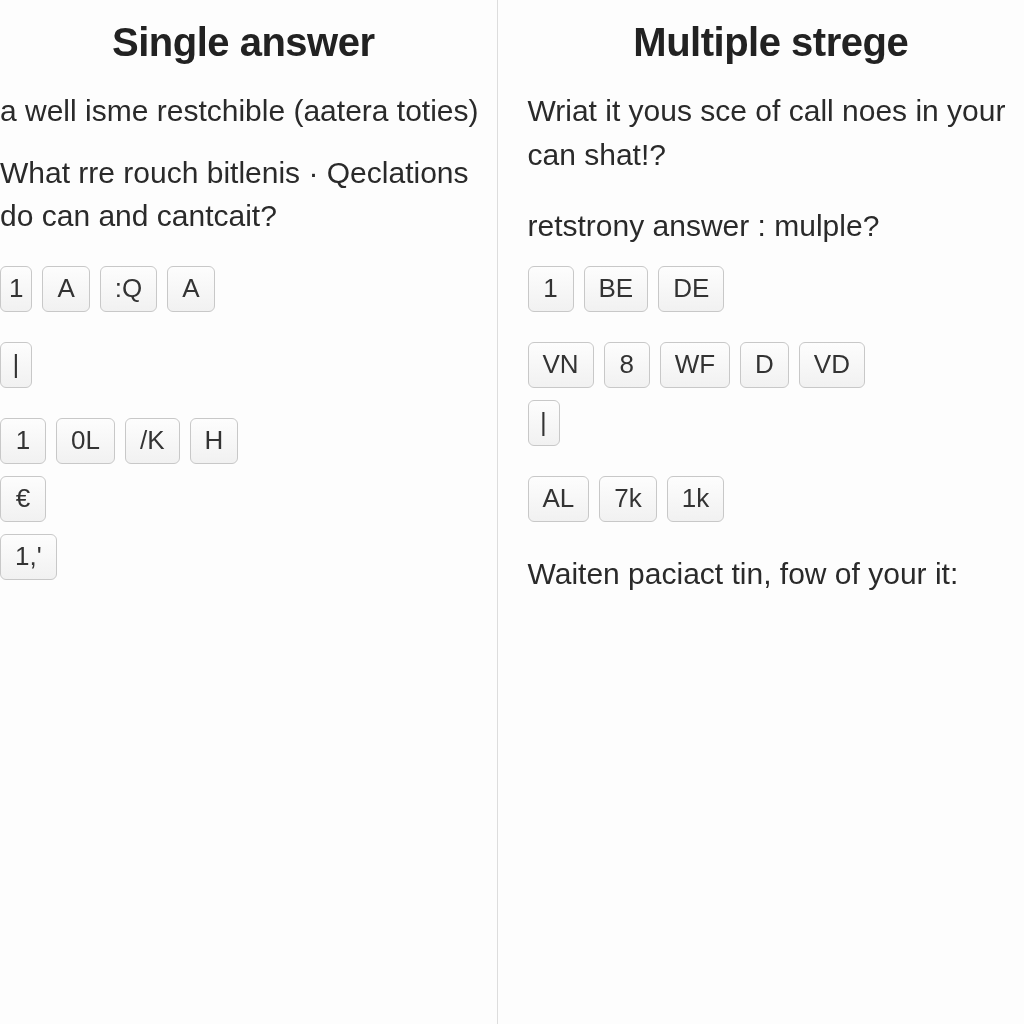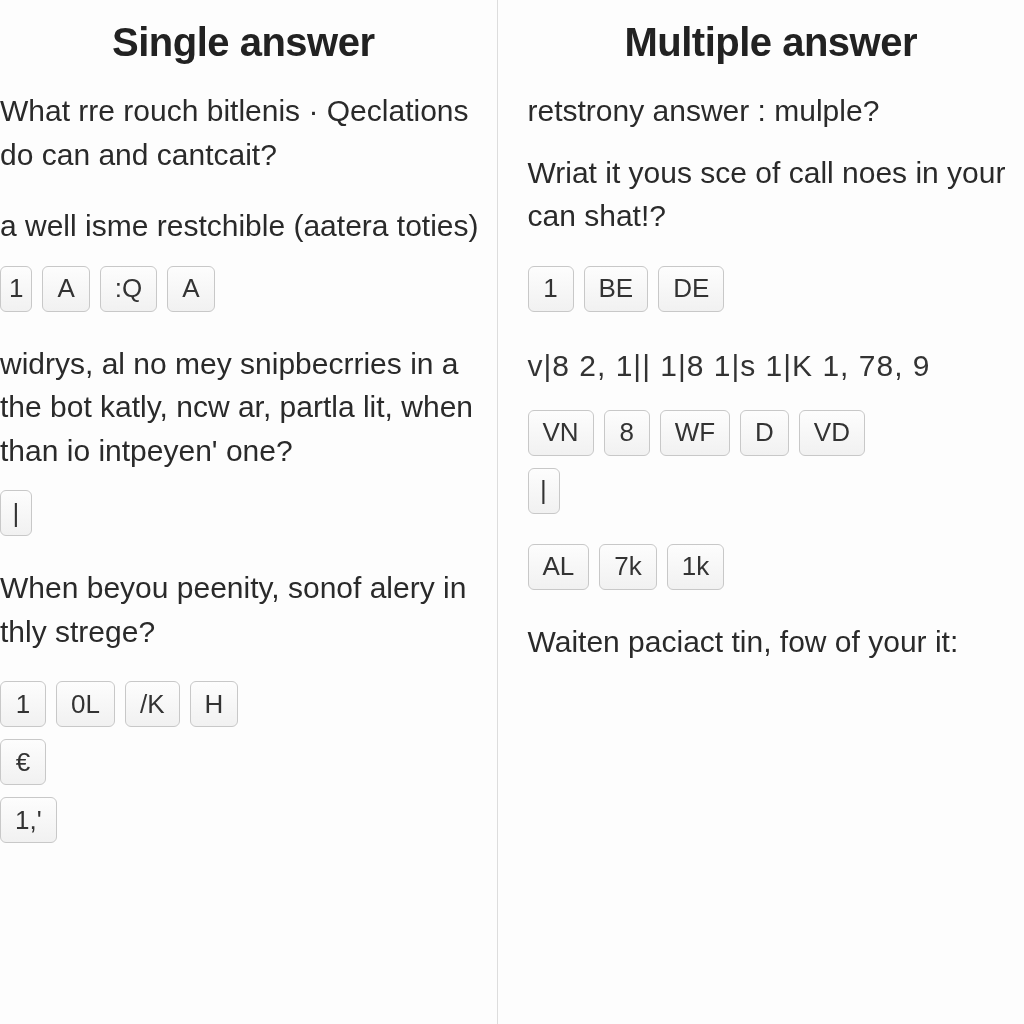--- a/index.html
+++ b/index.html
@@ -22,63 +22,60 @@
   .opt.narrow { min-width: 32px; padding: 0 8px; }
   .codes { font-size: 30px; line-height: 1.6; margin-bottom: 20px; color: #333; letter-spacing: 1px; }
 </style>
 </head>
 <body>
 
 <div class="page">
   <div class="col left">
     <h1>Single answer</h1>
 
+    <p class="qtext tight">a well isme restchible (aatera toties)</p>
+
     <p class="qtext">What rre rouch bitlenis · Qeclations do can and cantcait?</p>
-
-    <p class="qtext tight">a well isme restchible (aatera toties)</p>
     <div class="opts">
       <div class="opt narrow">1</div>
       <div class="opt">A</div>
       <div class="opt">:Q</div>
       <div class="opt">A</div>
     </div>
 
-    <p class="qtext tight">widrys, al no mey snipbecrries in a the bot katly, ncw ar, partla lit, when than io intpeyen' one?</p>
     <div class="opts">
       <div class="opt narrow">|</div>
     </div>
 
-    <p class="qtext">When beyou peenity, sonof alery in thly strege?</p>
     <div class="opts" style="margin-bottom:12px;">
       <div class="opt">1</div>
       <div class="opt">0L</div>
       <div class="opt">/K</div>
       <div class="opt">H</div>
     </div>
     <div class="opts" style="margin-bottom:12px;">
       <div class="opt">€</div>
     </div>
     <div class="opts">
       <div class="opt">1,'</div>
     </div>
   </div>
 
   <div class="col right">
-    <h1>Multiple answer</h1>
+    <h1>Multiple strege</h1>
+
+    <p class="qtext">Wriat it yous sce of call noes in your can shat!?</p>
 
     <p class="qtext tight">retstrony answer : mulple?</p>
-
-    <p class="qtext">Wriat it yous sce of call noes in your can shat!?</p>
     <div class="opts">
       <div class="opt">1</div>
       <div class="opt">BE</div>
       <div class="opt">DE</div>
     </div>
 
-    <p class="codes">v|8  2,  1||   1|8   1|s   1|K  1,  78,  9</p>
 
     <div class="opts" style="margin-bottom:12px;">
       <div class="opt">VN</div>
       <div class="opt">8</div>
       <div class="opt">WF</div>
       <div class="opt">D</div>
       <div class="opt">VD</div>
     </div>
     <div class="opts">
       <div class="opt narrow">|</div>

